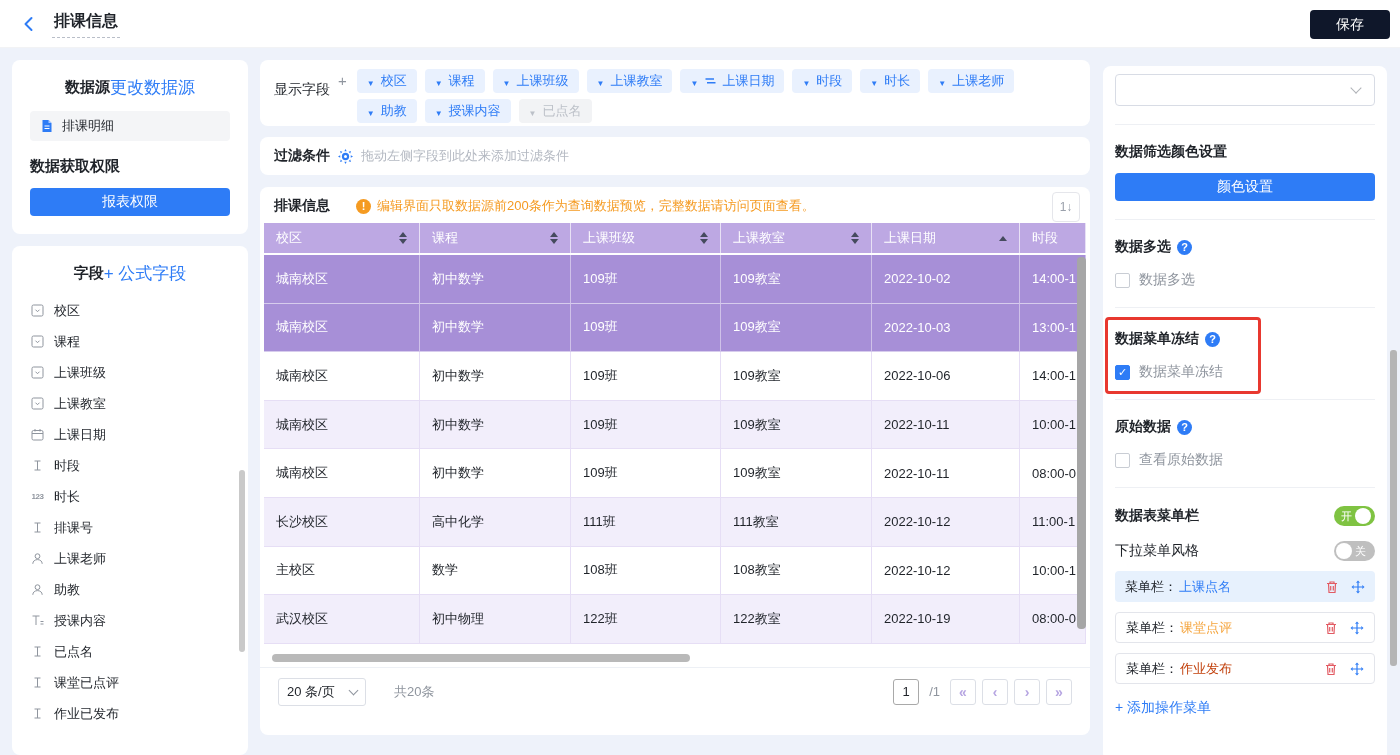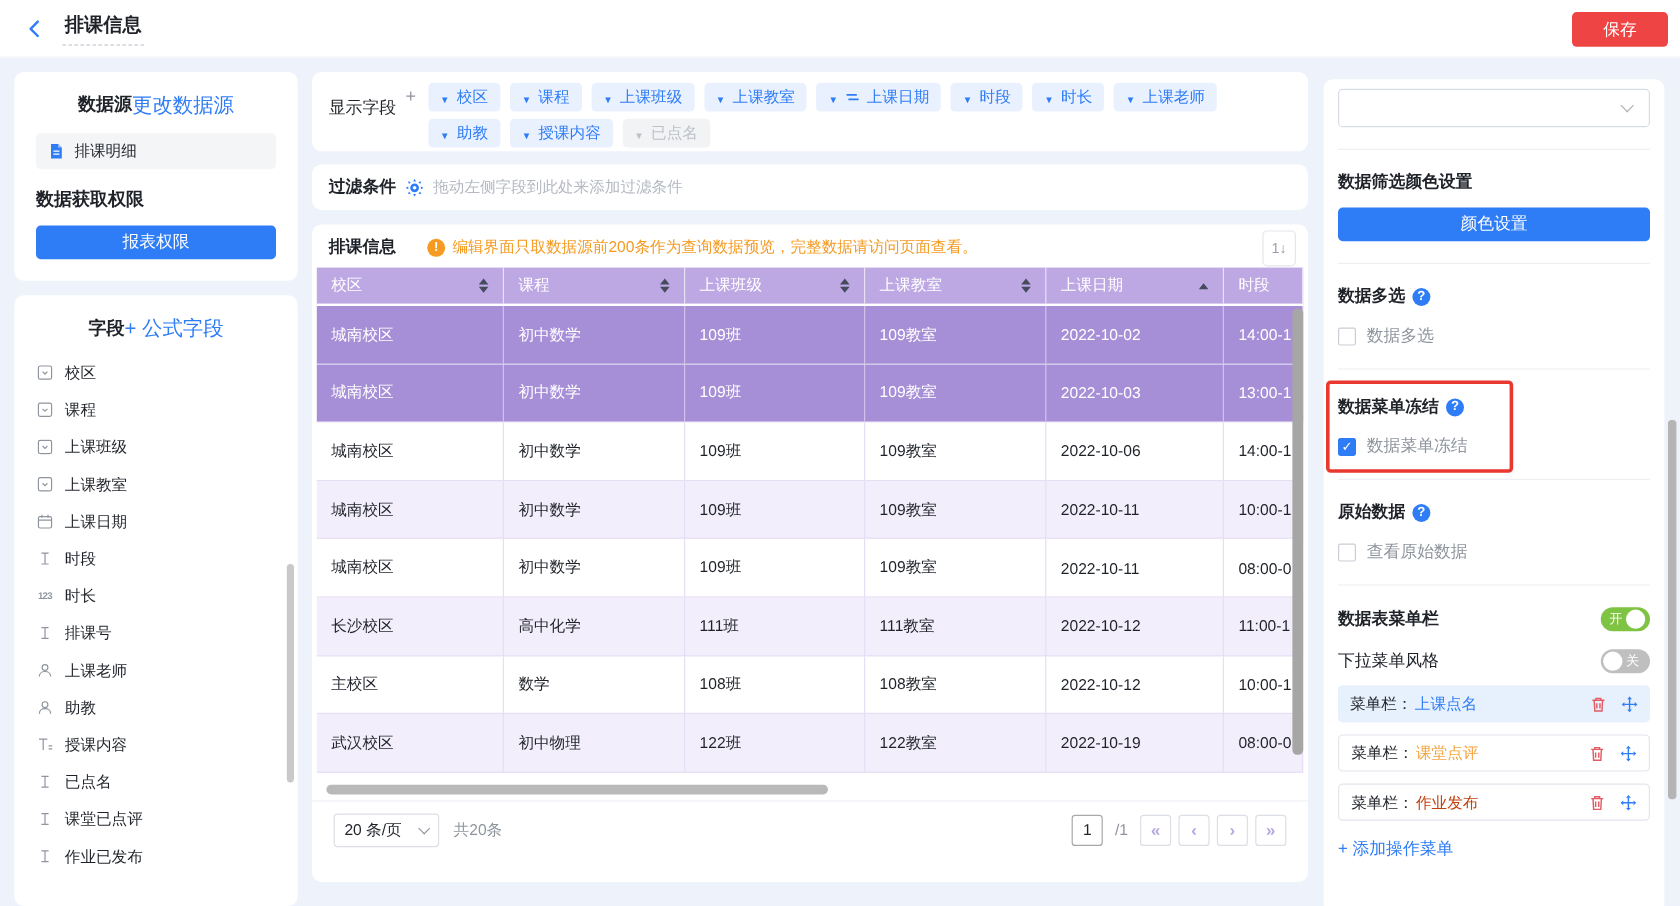--- a/index.html
+++ b/index.html
@@ -9,21 +9,21 @@
     font-family:"Liberation Sans","DejaVu Sans",sans-serif;font-size:13px;
   }
   .card{position:absolute;background:#fff;border-radius:8px}
 
   
   .topbar{position:absolute;left:0;top:0;width:1400px;height:48px;background:#fff;
     display:flex;align-items:center;padding:0 16px;border-bottom:1px solid #f2f3f5}
   .back-btn{width:26px;height:26px;display:flex;align-items:center;justify-content:center;cursor:pointer}
   .page-title{font-size:16px;font-weight:bold;margin-left:10px;padding:2px 2px 5px;
     border-bottom:1px dashed #b9bec8}
-  .save-btn{position:absolute;right:10px;top:10px;width:80px;height:29px;background:#ef4444;
+  .save-btn{position:absolute;right:10px;top:10px;width:80px;height:29px;background:#0f172a;
     color:#fff;border:none;border-radius:4px;font-size:14px;cursor:pointer}
 
   
   #card-datasource{left:12px;top:60px;width:236px;height:174px;padding:16px 18px}
   .panel-head{display:flex;justify-content:center;align-items:center}
   .panel-title{font-size:15px;font-weight:bold}
   .link{color:#2e7cf6;font-size:17px;cursor:pointer}
   .source-item{margin-top:12px;height:30px;background:#f4f5f7;border-radius:4px;display:flex;
     align-items:center;gap:8px;padding:0 10px;font-size:13px;cursor:pointer}
   .sub-title{margin-top:16px;font-size:15px;font-weight:bold}
@@ -83,21 +83,21 @@
   .c0{width:156px}.c1{width:151px}.c2{width:150px}.c3{width:151px}.c4{width:148px}.c5{flex:1}
   .v-scroll{position:absolute;right:0;top:34px;width:9px;height:372px;background:#a6a6a6;border-radius:4px}
   .h-scroll{position:absolute;left:12px;top:467px;width:418px;height:8px;background:#b9b9b9;border-radius:4px}
 
   .tc-foot{position:absolute;left:0;right:0;top:480px;height:48px;border-top:1px solid #edf0f5;
     display:flex;align-items:center;padding:0 18px}
   .psize{width:88px;height:28px;border:1px solid #dcdfe6;border-radius:3px;display:flex;align-items:center;
     justify-content:space-between;padding:0 8px;font-size:13px;cursor:pointer;background:#fff}
   .chev{width:7px;height:7px;border-right:1.5px solid #8f959e;border-bottom:1.5px solid #8f959e;
     transform:rotate(45deg);margin-top:-3px}
-  .total{color:#8f959e;font-size:13px;margin-left:12px}
+  .total{color:#8f959e;font-size:13px;margin-left:28px}
   .pag-right{margin-left:auto;display:flex;align-items:center;gap:6px}
   .page-box{min-width:26px;height:26px;border:1px solid #a9a9a9;border-radius:3px;display:flex;
     align-items:center;justify-content:center;font-size:13px;padding:0 4px}
   .page-count{color:#8f959e;font-size:13px;margin:0 4px}
   .nav-btn{width:26px;height:26px;border:1px solid #dcdfe6;border-radius:3px;display:flex;align-items:center;
     justify-content:center;color:#b7a6e2;font-size:14px;background:#fff;cursor:pointer;font-weight:bold}
   .nav-first::after{content:"«"}.nav-prev::after{content:"‹"}.nav-next::after{content:"›"}.nav-last::after{content:"»"}
 
   
   #card-settings{left:1103px;top:66px;width:284px;height:695px;padding:8px 12px 0}

